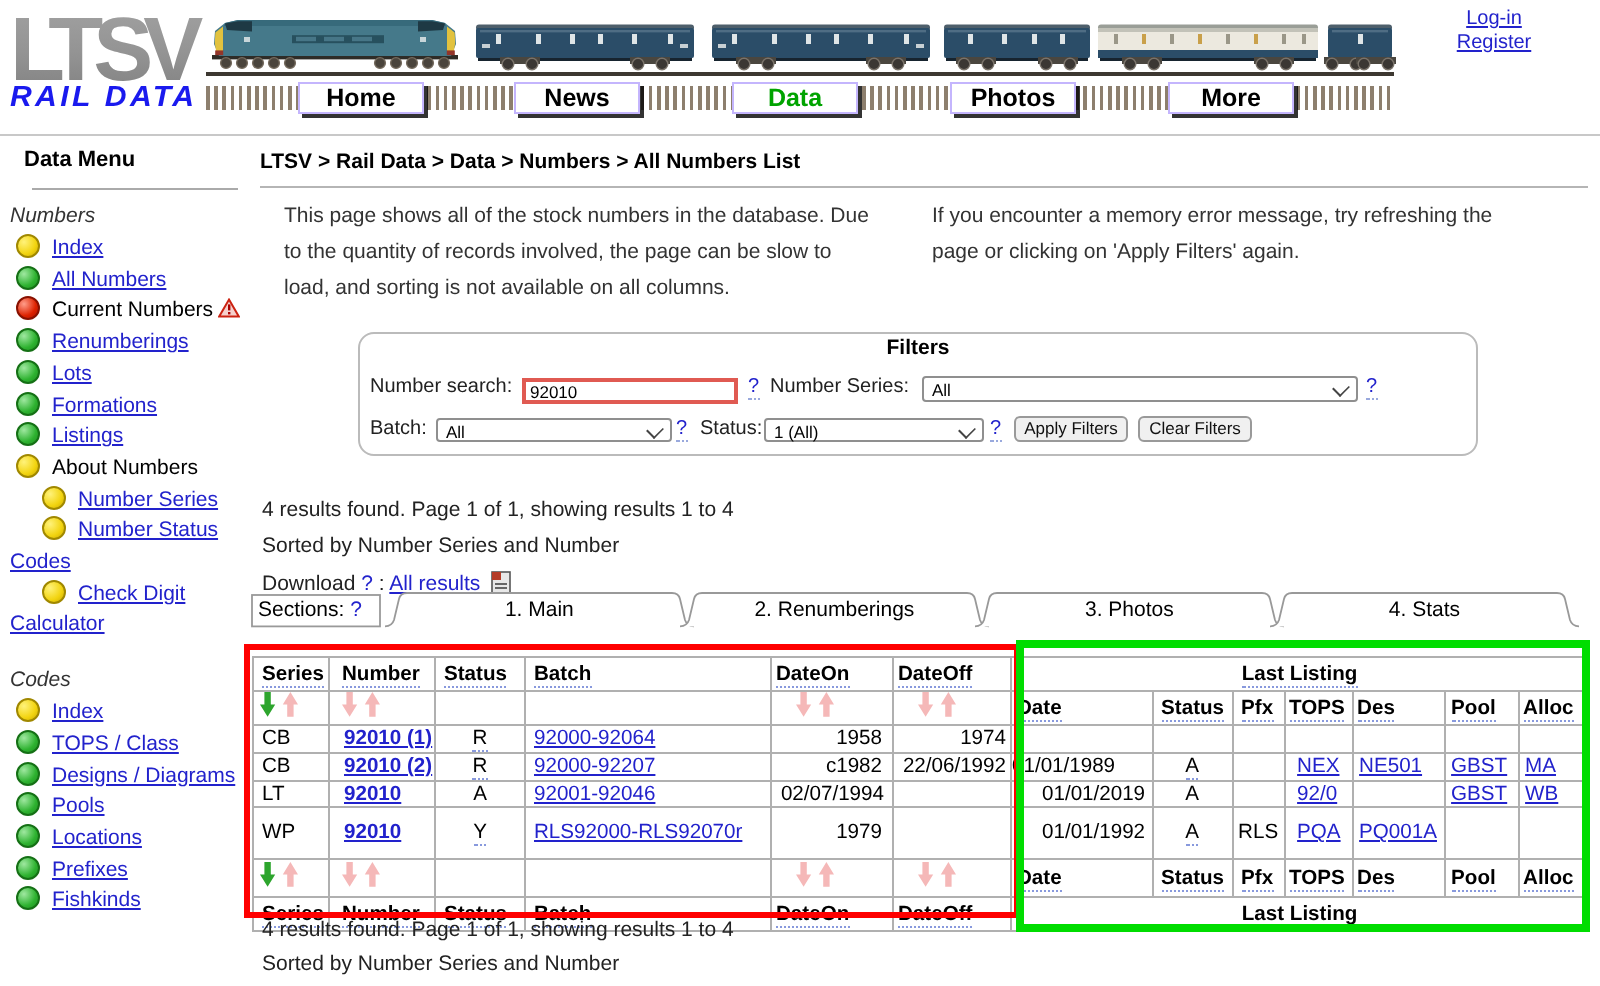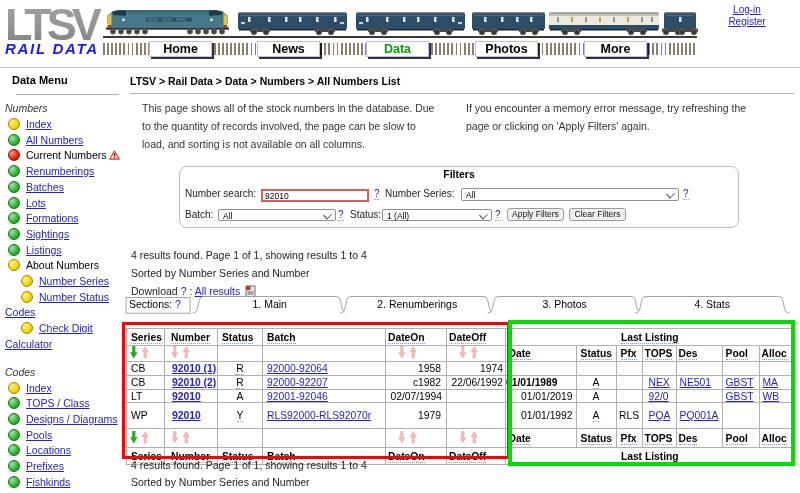--- a/index.html
+++ b/index.html
@@ -194,24 +194,22 @@
     <hr>
     <div class="sec">Numbers</div>
     <div class="mi"><span class="blt by"></span><a href="#">Index</a></div>
     <div class="mi"><span class="blt bg"></span><a href="#">All Numbers</a></div>
     <div class="mi"><span class="blt br"></span>Current Numbers <svg width="11" height="10" viewBox="0 0 11 10" style="vertical-align:-1px;">
           <path d="M5.5 0.8 L10.4 9.2 L0.6 9.2 Z" fill="#f6d0cc" stroke="#cc2211" stroke-width="1"></path>
           <rect x="5" y="3.2" width="1.2" height="3" fill="#a00"></rect>
           <rect x="5" y="7" width="1.2" height="1.2" fill="#a00"></rect>
         </svg></div>
     <div class="mi"><span class="blt bg"></span><a href="#">Renumberings</a></div>
-    <div class="mi"><span class="blt bg"></span><a href="#">Batches</a></div>
     <div class="mi"><span class="blt bg"></span><a href="#">Lots</a></div>
     <div class="mi"><span class="blt bg"></span><a href="#">Formations</a></div>
-    <div class="mi"><span class="blt bg"></span><a href="#">Sightings</a></div>
     <div class="mi"><span class="blt bg"></span><a href="#">Listings</a></div>
     <div class="mi"><span class="blt by"></span>About Numbers</div>
     <div class="mi"><span class="ind"></span><span class="blt by"></span><a href="#">Number Series</a></div>
     <div class="mi"><span class="ind"></span><span class="blt by"></span><a href="#">Number Status<br>Codes</a></div>
     <div class="mi"><span class="ind"></span><span class="blt by"></span><a href="#">Check Digit<br>Calculator</a></div>
     <div style="height:13px;"></div>
     <div class="sec">Codes</div>
     <div class="mi"><span class="blt by"></span><a href="#">Index</a></div>
     <div class="mi"><span class="blt bg"></span><a href="#">TOPS / Class</a></div>
     <div class="mi"><span class="blt bg"></span><a href="#">Designs / Diagrams</a></div>
@@ -343,21 +341,21 @@
           <td></td>
           <td></td>
     </tr>
     <tr style="height:14px;">
       <td style="padding-left:4px;">CB</td>
       <td class="num" style="padding-left:7px;"><a href="#">92010 (2)</a></td>
       <td class="ctr"><span class="du">R</span></td>
       <td style="padding-left:4px;"><a href="#">92000-92207</a></td>
       <td class="rgt" style="padding-right:5px;">c1982</td>
       <td class="rgt" style="padding-right:2px;">22/06/1992</td>
-      <td class="rgt" style="padding-right:18px;font-weight:bold;">01/01/1989</td>
+      <td class="rgt" style="padding-right:18px;">01/01/1989</td>
       <td class="ctr"><span class="du">A</span></td>
       <td></td>
       <td style="padding-left:6px;"><a href="#">NEX</a></td>
       <td style="padding-left:3px;"><a href="#">NE501</a></td>
       <td style="padding-left:3px;"><a href="#">GBST</a></td>
       <td style="padding-left:3px;"><a href="#">MA</a></td>
     </tr>
     <tr style="height:13px;">
       <td style="padding-left:4px;">LT</td>
       <td class="num" style="padding-left:7px;"><a href="#">92010</a></td>

